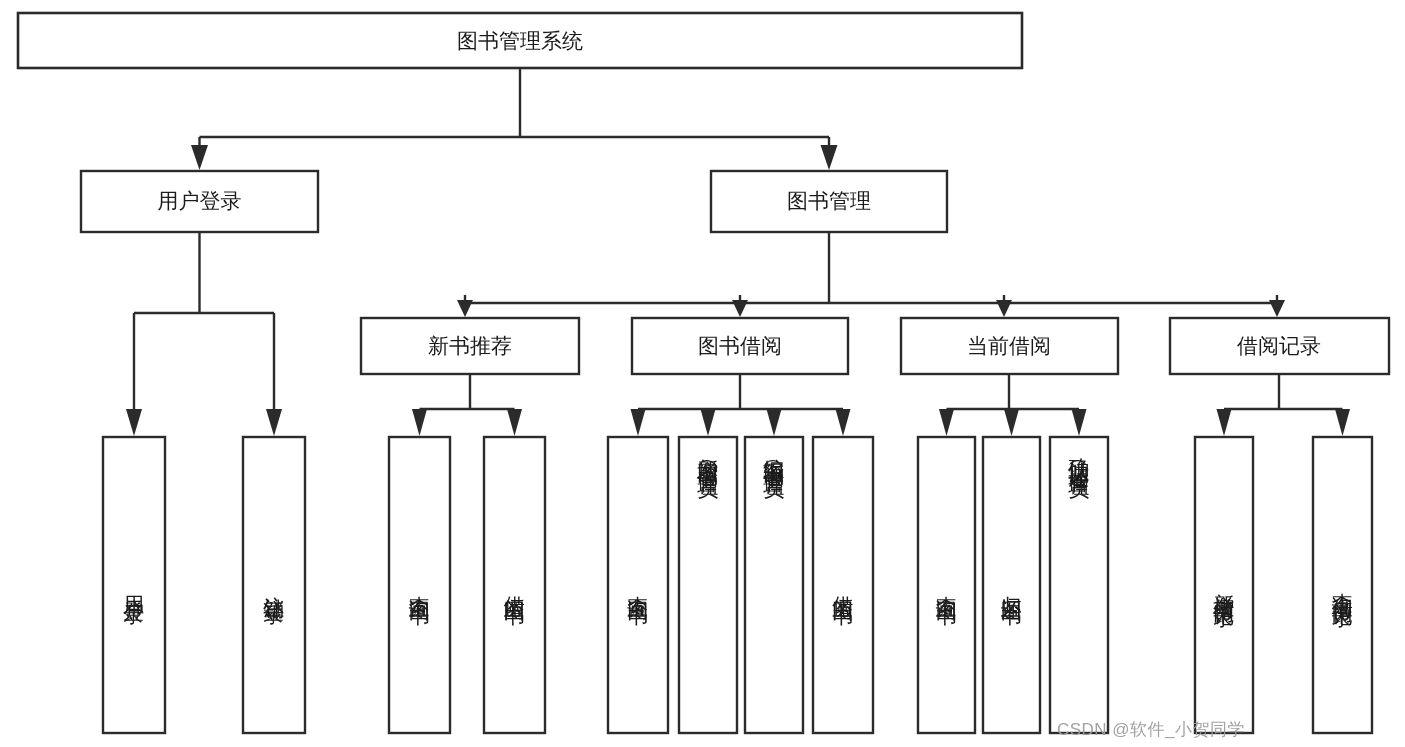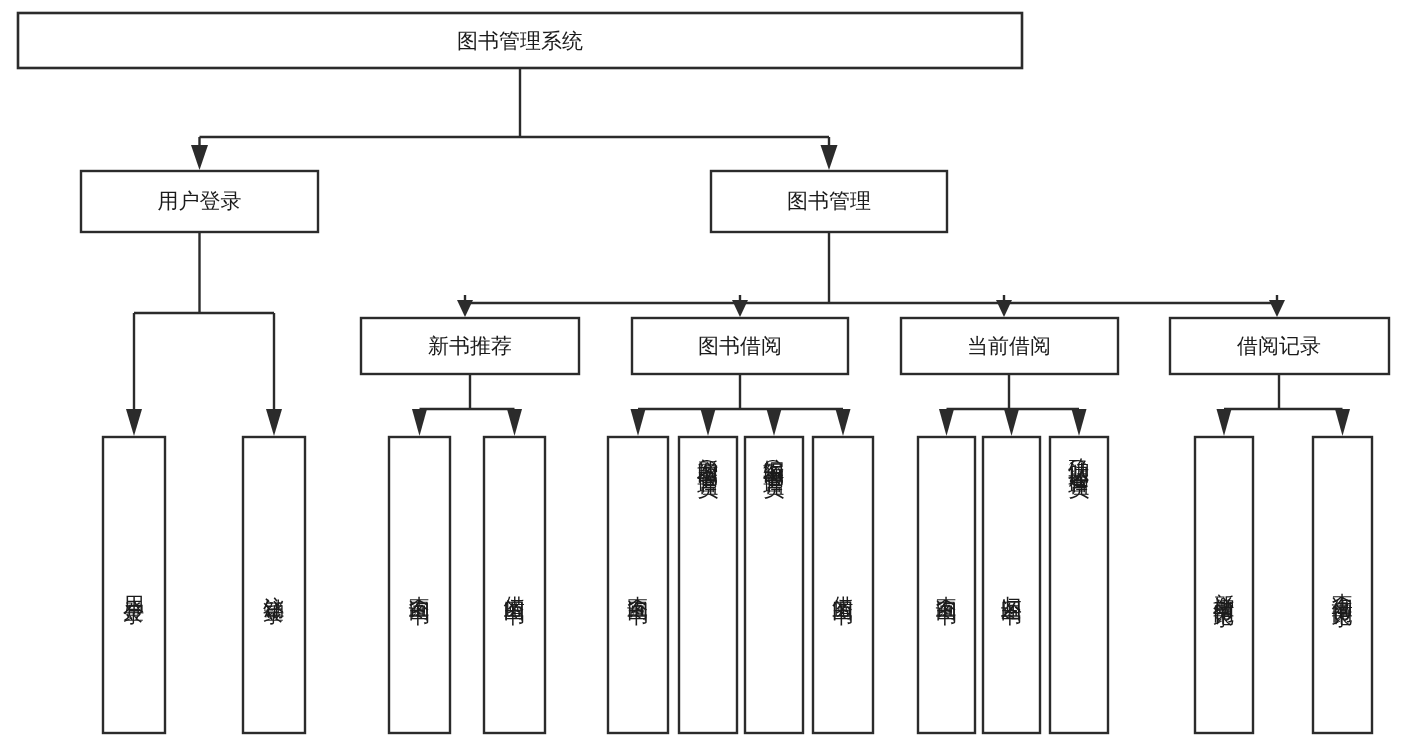--- a/index.html
+++ b/index.html
@@ -235,14 +235,15 @@
   <div class="vlabel-wrap" style="left:1050px; top:441px; width:58px; height:292px; align-items:flex-start;">
     <span class="vlabel">确认归还（管理员）</span>
   </div>
   <div class="vlabel-wrap" style="left:1195px; top:437px; width:58px; height:296px;">
     <span class="vlabel">新增借阅记录</span>
   </div>
   <div class="vlabel-wrap" style="left:1313px; top:437px; width:59px; height:296px;">
     <span class="vlabel">查询借阅记录</span>
   </div>
 
+  <div class="watermark">CSDN @软件_小贺同学</div>
 
 </div>
 
 </body></html>

